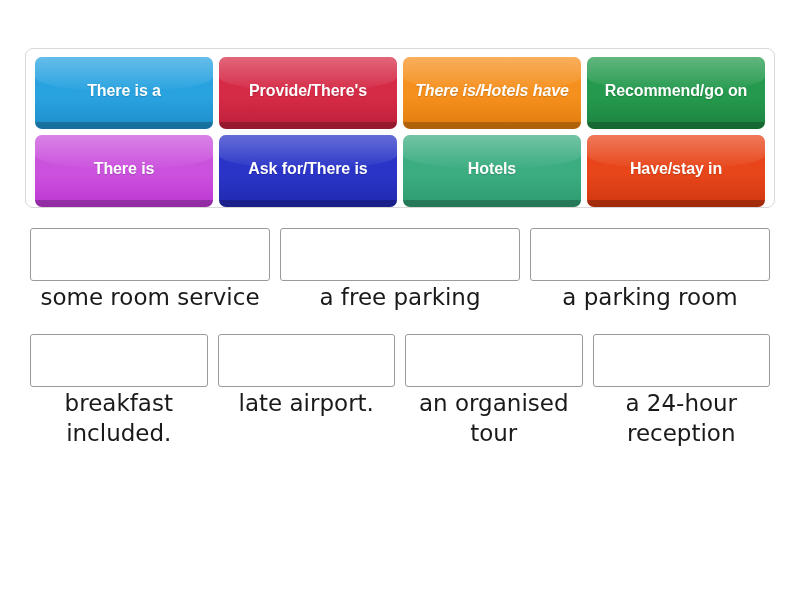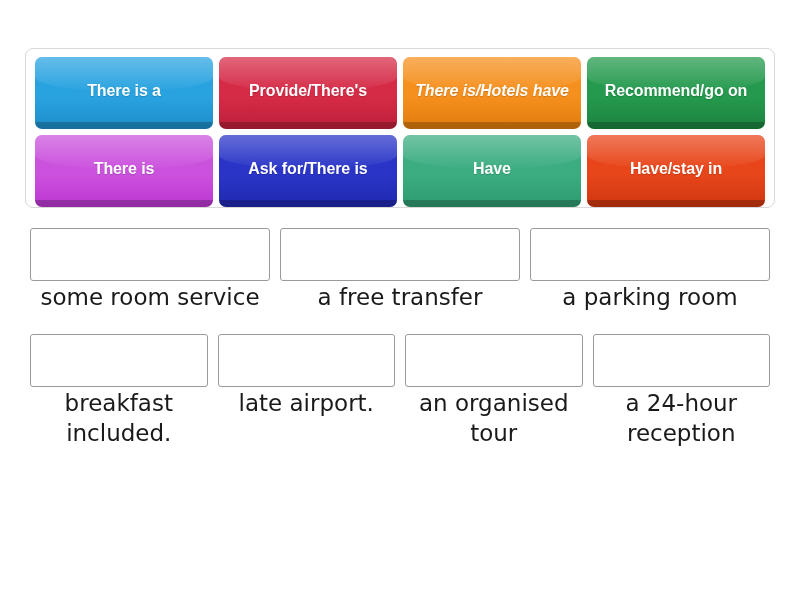--- a/index.html
+++ b/index.html
@@ -174,42 +174,42 @@
           <span>There is</span>
         </div>
       </div>
       <div class="tile-cell">
         <div class="tile" style="background: linear-gradient(rgb(42, 53, 200) 0%, rgb(42, 53, 200) 55%, rgb(32, 40, 173) 100%);">
           <span>Ask for/There is</span>
         </div>
       </div>
       <div class="tile-cell">
         <div class="tile" style="background: linear-gradient(rgb(59, 173, 129) 0%, rgb(59, 173, 129) 55%, rgb(47, 154, 112) 100%);">
-          <span>Have</span>
+          <span>Hotels</span>
         </div>
       </div>
       <div class="tile-cell">
         <div class="tile" style="background: linear-gradient(rgb(232, 69, 26) 0%, rgb(232, 69, 26) 55%, rgb(207, 55, 16) 100%);">
           <span>Have/stay in</span>
         </div>
       </div>
     </div>
 
   </div>
 
   <div class="answer-grid">
 
     <div class="answer-row">
       <div class="answer-cell">
         <div class="drop-box"></div>
         <div class="answer-label">some room service</div>
       </div>
       <div class="answer-cell">
         <div class="drop-box"></div>
-        <div class="answer-label">a free transfer</div>
+        <div class="answer-label">a free parking</div>
       </div>
       <div class="answer-cell">
         <div class="drop-box"></div>
         <div class="answer-label">a parking room</div>
       </div>
     </div>
 
     <div class="answer-row">
       <div class="answer-cell">
         <div class="drop-box"></div>

